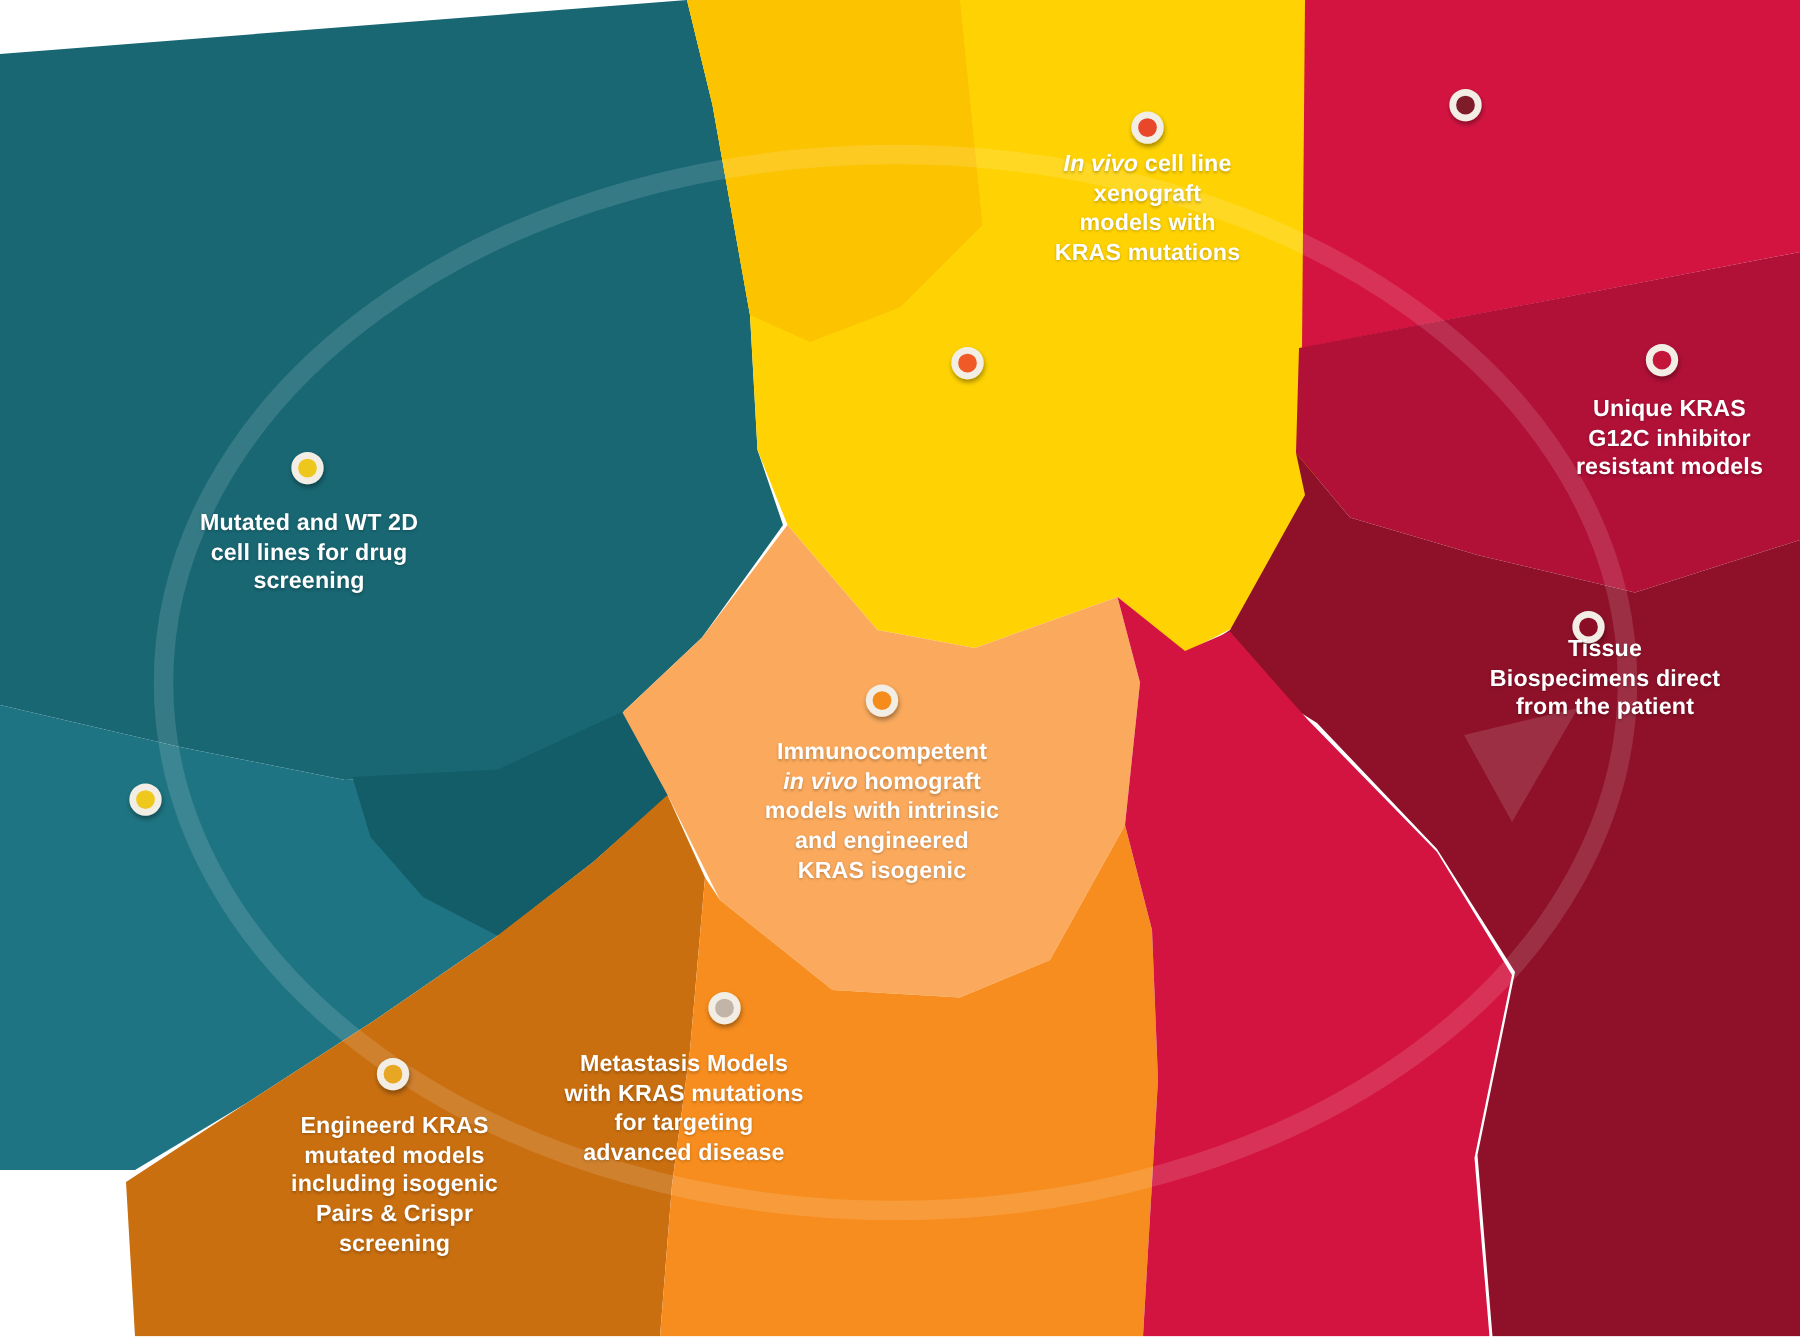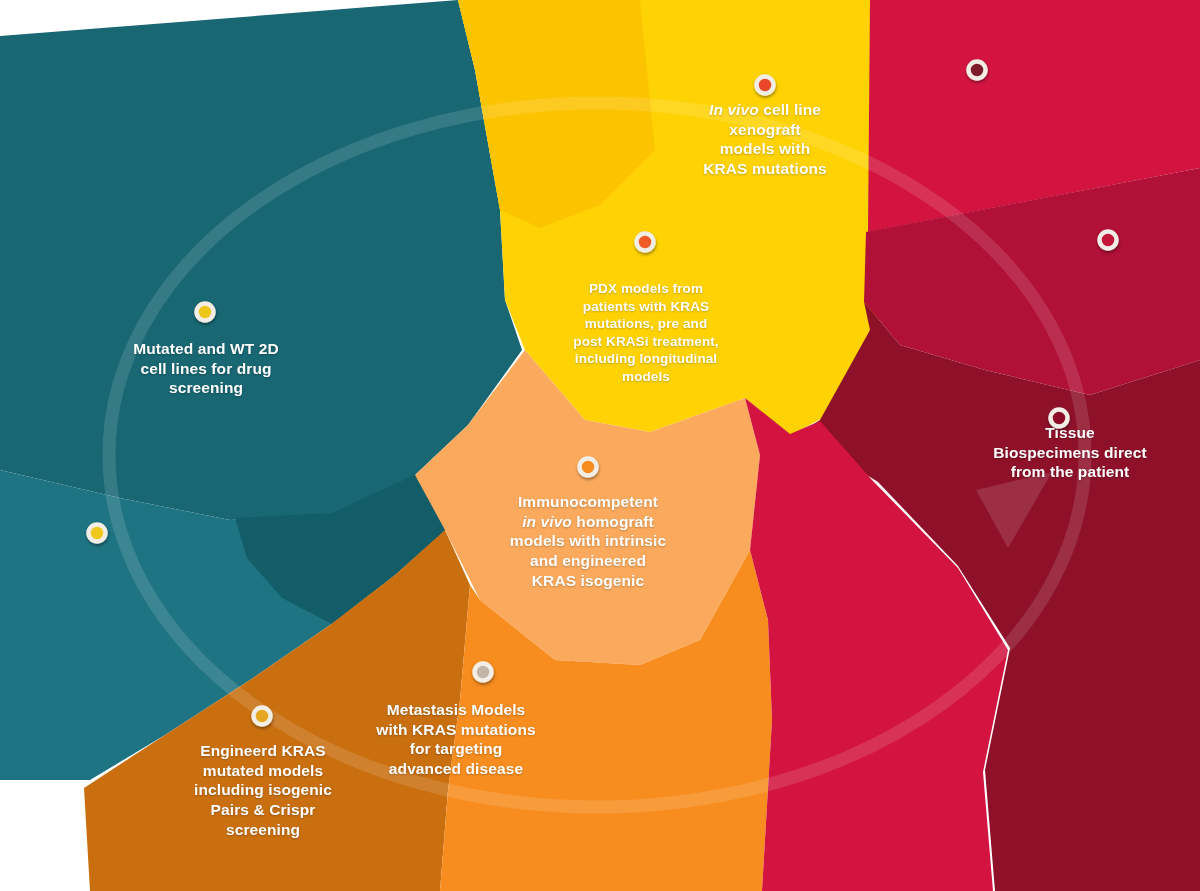--- a/index.html
+++ b/index.html
@@ -59,31 +59,28 @@
       <circle class="marker" cx="483" cy="672" r="8.5" filter="url(#ds)" fill="#c2b4a6"></circle>
     </g>
   </svg>
 
   <div class="label" style="left:765px;top:100px;width:160px;"><span></span><span class="it">In vivo</span><span> cell line
 xenograft
 models with
 KRAS mutations</span></div>
 
 
+  <div class="label" style="left:1113px;top:263px;width:170px;"><span>Unique KRAS
+G12C inhibitor
+resistant models</span><span class="it"></span><span></span></div>
 
   <div class="label" style="left:1070px;top:423px;width:185px;"><span>Tissue
 Biospecimens direct
 from the patient</span><span class="it"></span><span></span></div>
 
-  <div class="label small" style="left:646px;top:280px;width:190px;"><span>PDX models from
-patients with KRAS
-mutations, pre and
-post KRASi treatment,
-including longitudinal
-models</span><span class="it"></span><span></span></div>
 
   <div class="label" style="left:588px;top:492px;width:185px;"><span>Immunocompetent
 </span><span class="it">in vivo</span><span> homograft
 models with intrinsic
 and engineered
 KRAS isogenic</span></div>
 
   <div class="label" style="left:206px;top:339px;width:190px;"><span>Mutated and WT 2D
 cell lines for drug
 screening</span><span class="it"></span><span></span></div>

